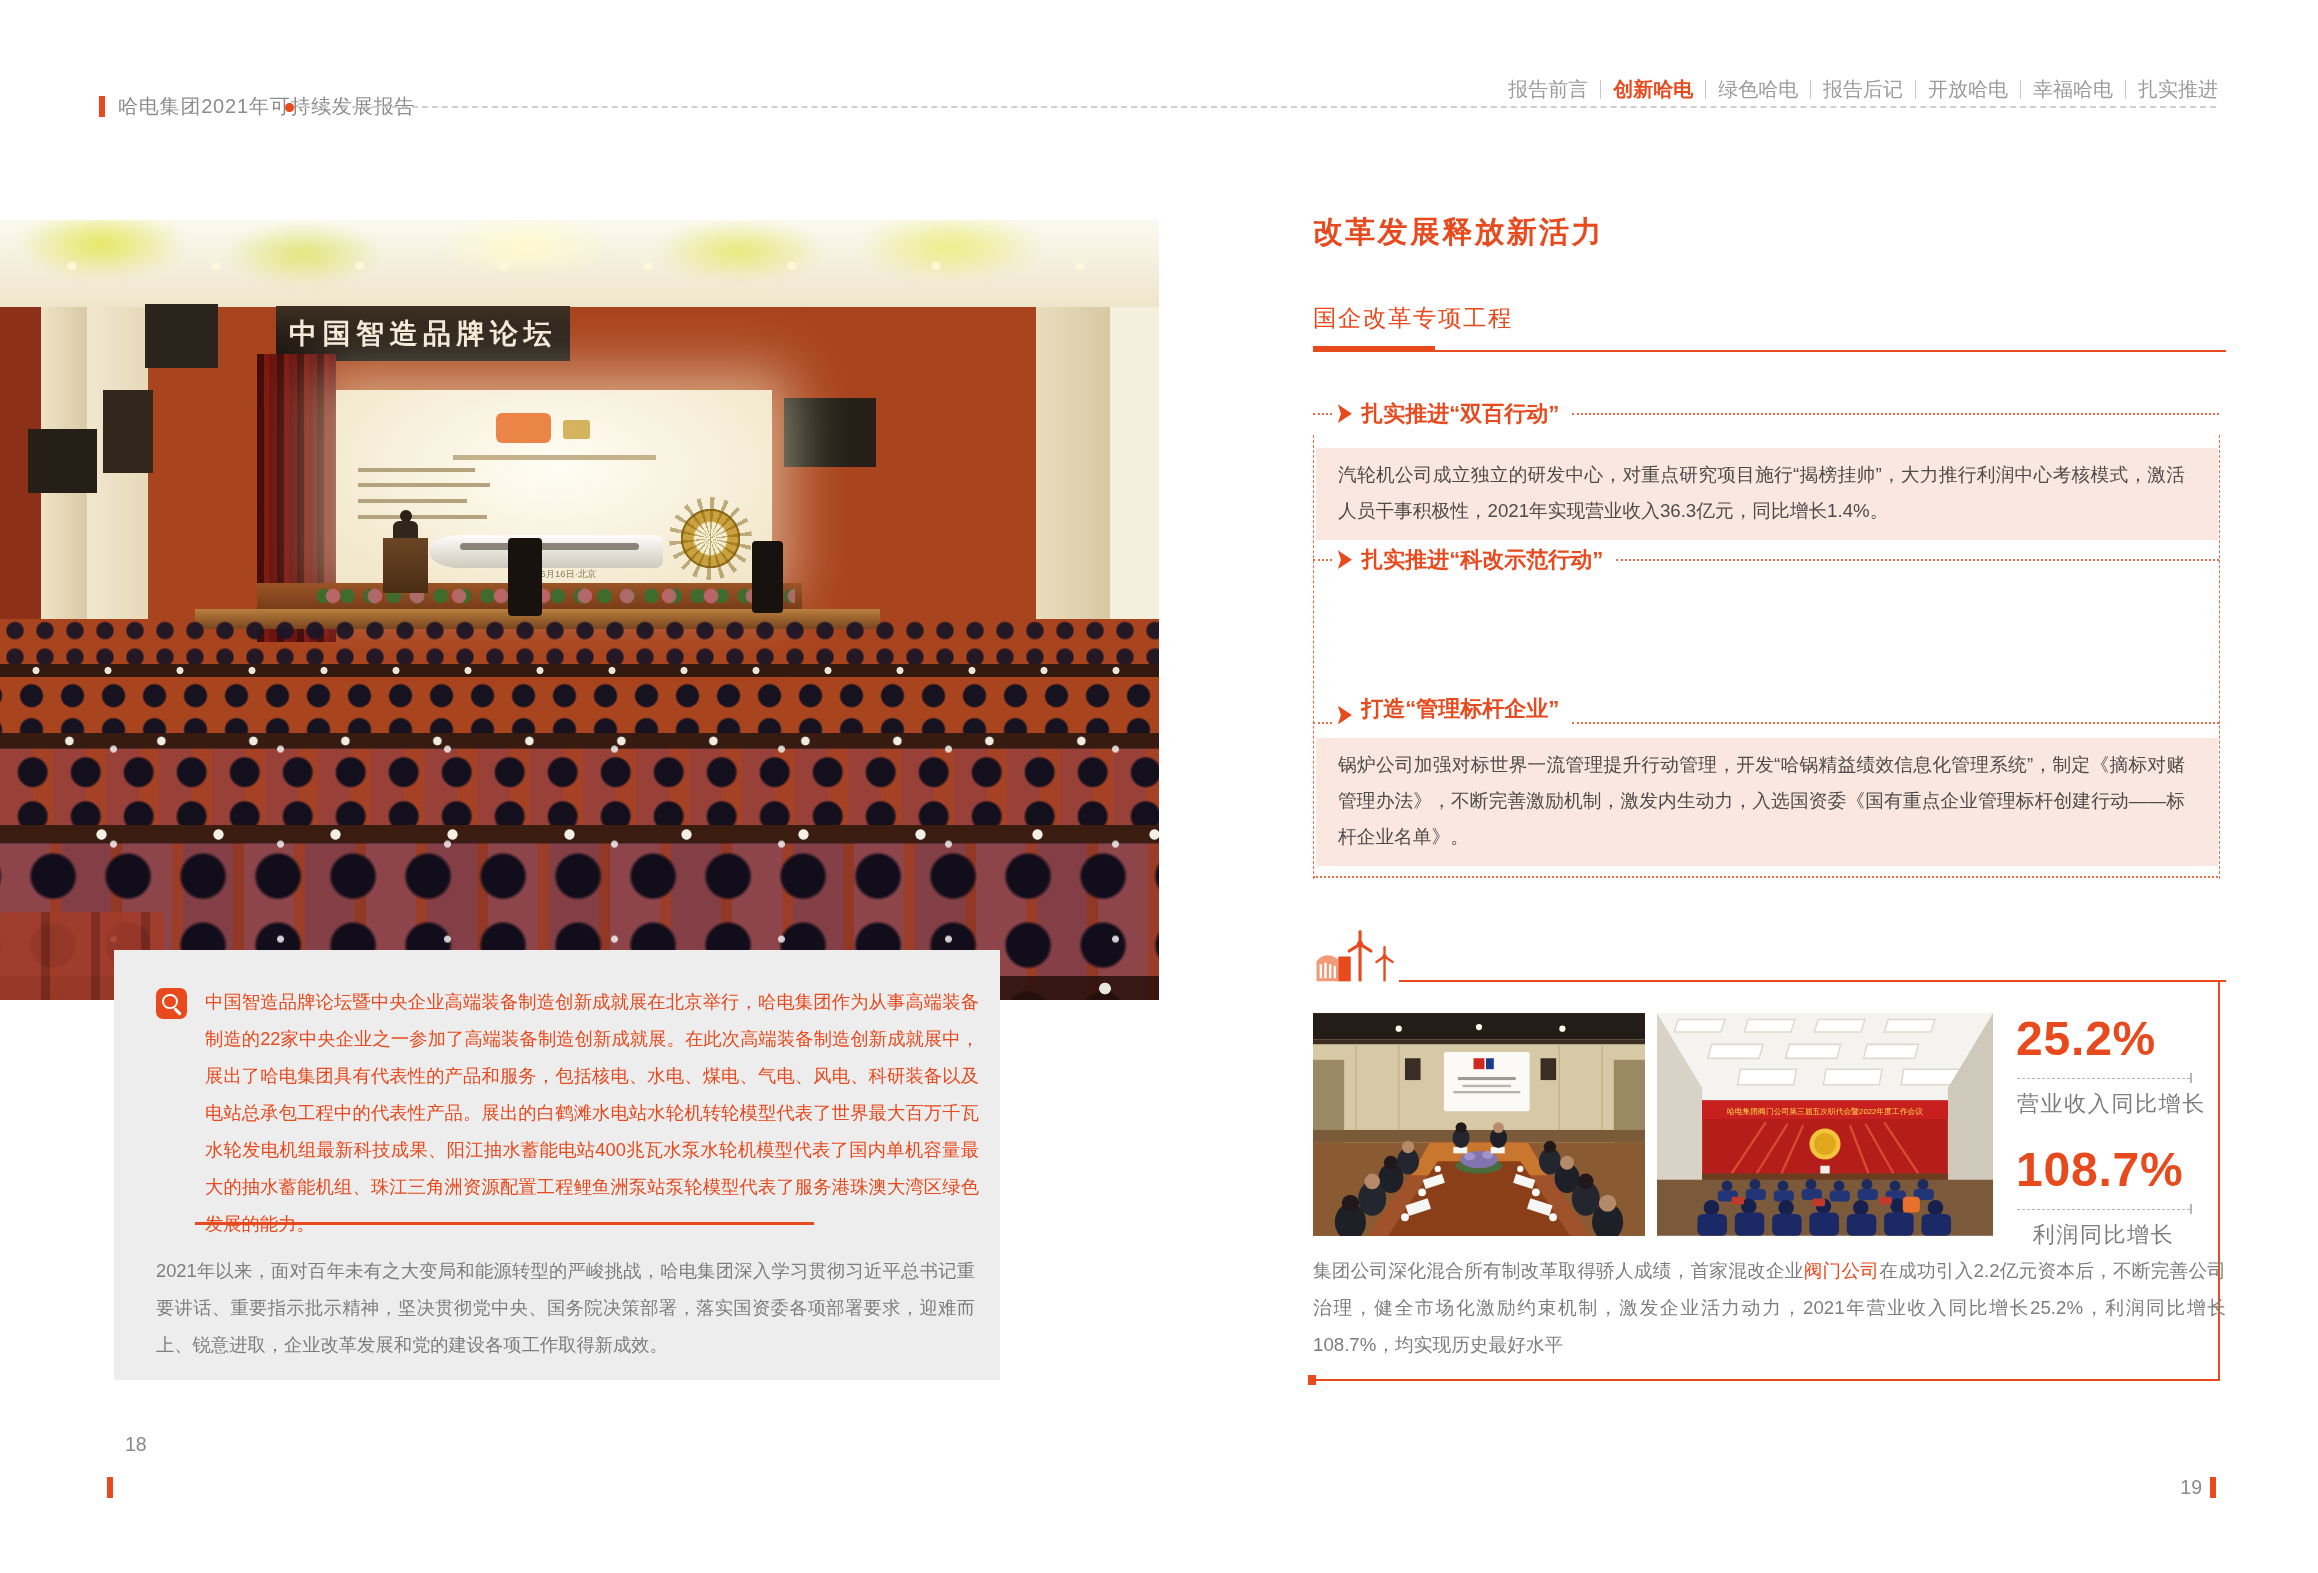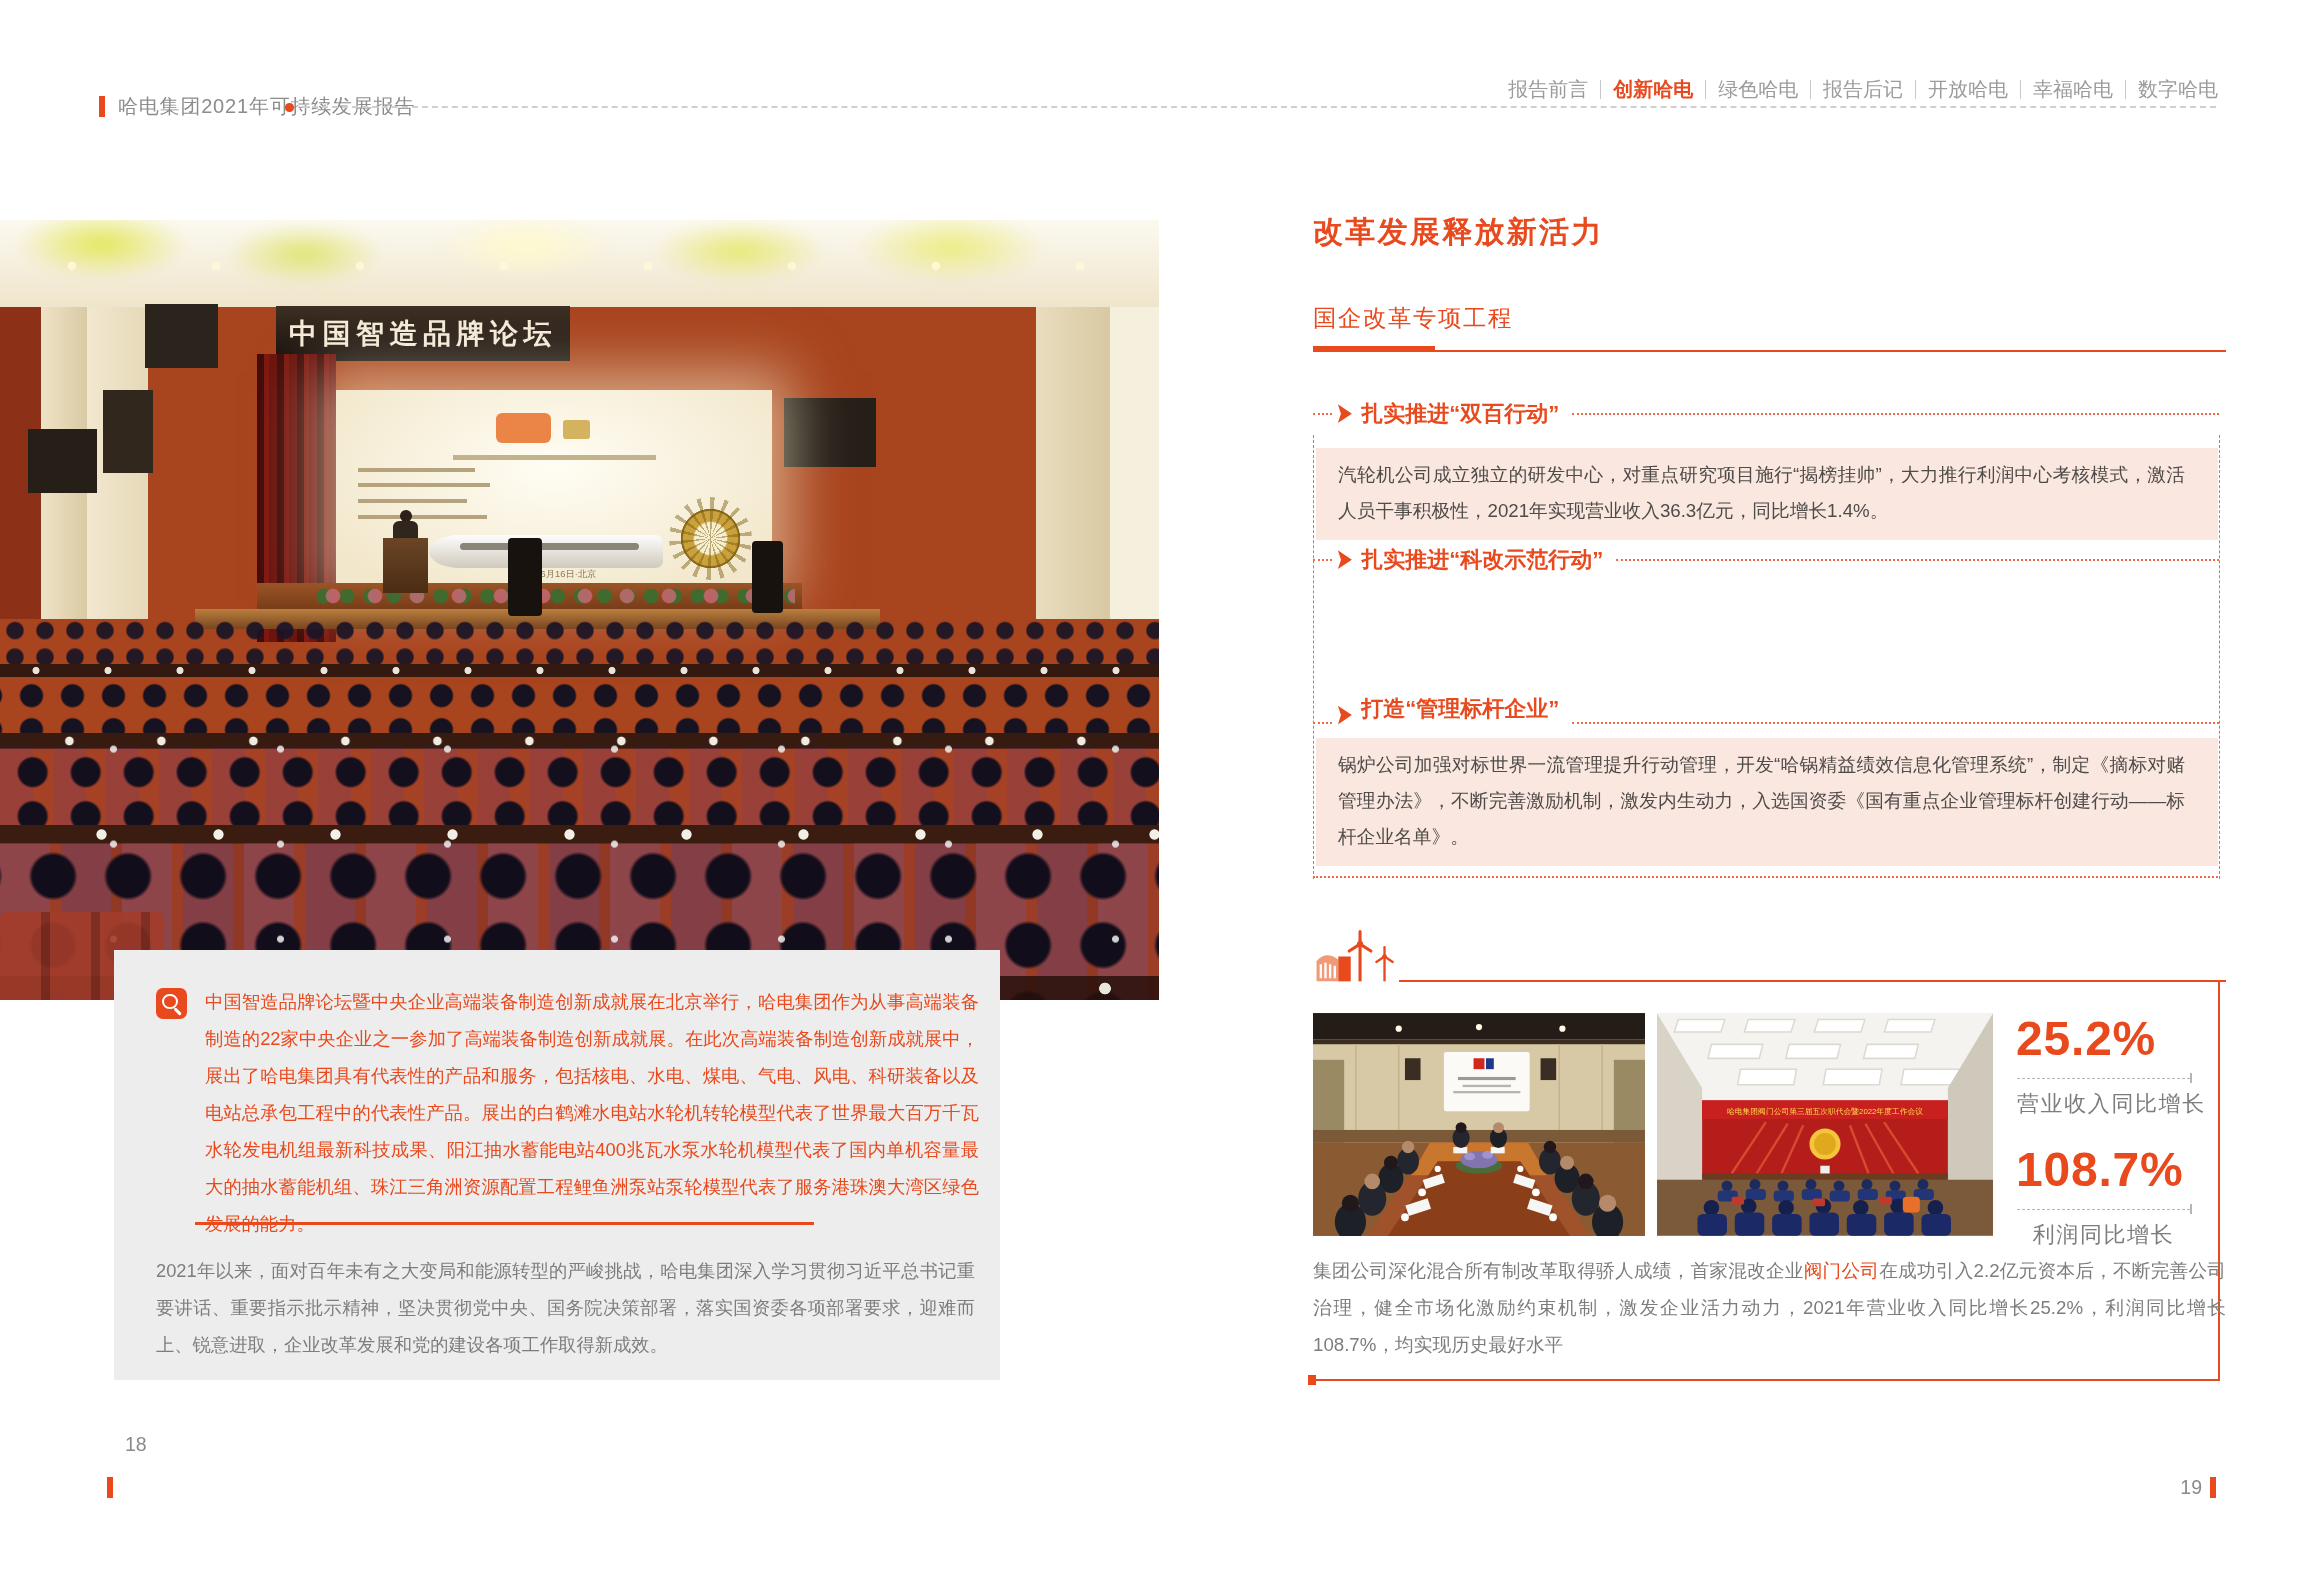--- a/index.html
+++ b/index.html
@@ -83,21 +83,21 @@
     <span class="item active">创新哈电</span>
     <span class="sep"></span>
     <span class="item">绿色哈电</span>
     <span class="sep"></span>
     <span class="item">报告后记</span>
     <span class="sep"></span>
     <span class="item">开放哈电</span>
     <span class="sep"></span>
     <span class="item">幸福哈电</span>
     <span class="sep"></span>
-    <span class="item">数字哈电</span>
+    <span class="item">扎实推进</span>
   </div>
 
   <div class="abs photo">
     <div class="ph ceil"></div>
     <div class="ph lblob" style="left:15.6px;top:-11px;width:171px;height:70px;background:radial-gradient(closest-side,rgba(222,228,60,.8),rgba(222,228,60,0));"></div>
     <div class="ph lblob" style="left:226px;top:3.1px;width:156px;height:62px;background:radial-gradient(closest-side,rgba(214,224,70,.7),rgba(214,224,70,0));"></div>
     <div class="ph lblob" style="left:436px;top:-6.2px;width:179px;height:65px;background:radial-gradient(closest-side,rgba(255,250,200,.9),rgba(255,250,200,0));"></div>
     <div class="ph lblob" style="left:654px;top:0px;width:171px;height:62px;background:radial-gradient(closest-side,rgba(222,228,60,.65),rgba(222,228,60,0));"></div>
     <div class="ph lblob" style="left:857px;top:-7.8px;width:187px;height:70px;background:radial-gradient(closest-side,rgba(230,234,90,.7),rgba(230,234,90,0));"></div>
     <div class="ph" style="left:0;top:36px;width:1159px;height:20px;background:radial-gradient(circle,#fff8d8 0 3.9px,rgba(0,0,0,0) 4.7px);background-size:144px 20px;opacity:.9;"></div>

